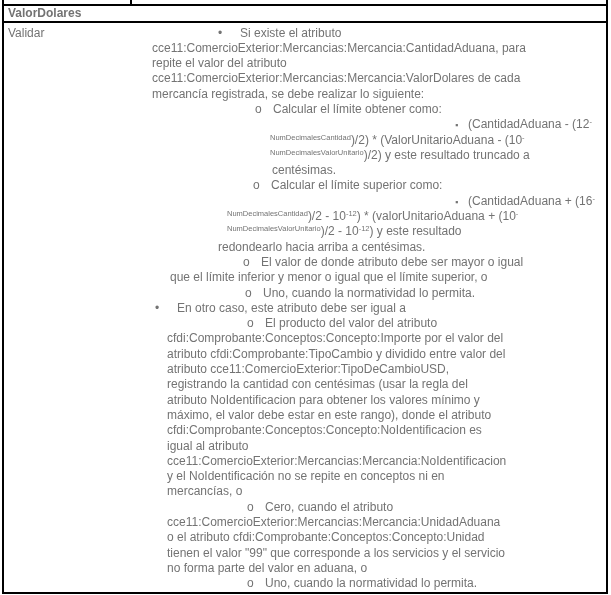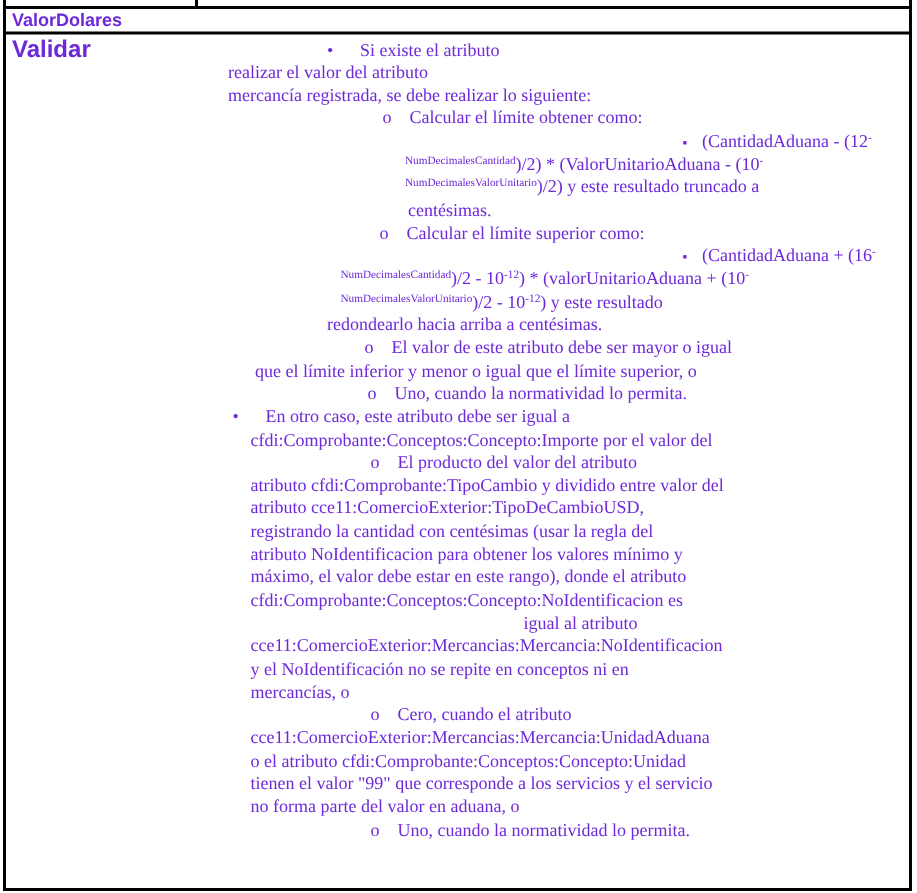--- a/index.html
+++ b/index.html
@@ -1,35 +1,35 @@
 <!DOCTYPE html>
 <html><head>
 <meta charset="utf-8">
 <style>
   html,body{margin:0;padding:0;background:#fff;}
   .canvas{
     position:relative;width:611px;height:595px;background:#ffffff;
-    font-family:"Liberation Sans",sans-serif;color:#6d28d9;overflow:hidden;
+    font-family:"Liberation Sans",sans-serif;color:#737373;overflow:hidden;
   }
   .frame{
     position:absolute;left:2px;top:0;width:606px;height:594px;
     box-sizing:border-box;border:2px solid #000;border-top:none;
   }
   .hr{position:absolute;left:2px;width:606px;height:2px;background:#000;}
   .hr1{top:4px;}
   .hr2{top:21px;}
   .vdiv{position:absolute;left:130px;top:0;width:2px;height:4px;background:#000;}
   .header-label{
     position:absolute;left:8px;top:6px;font-size:12px;font-weight:bold;line-height:15px;white-space:nowrap;
   }
   .row-label{
-    position:absolute;left:8px;top:26px;font-size:16px;font-weight:bold;line-height:15px;white-space:nowrap;
+    position:absolute;left:8px;top:26px;font-size:12px;font-weight:normal;line-height:15px;white-space:nowrap;
   }
   .content{
-    position:absolute;left:152px;top:25.5px;width:455px;font-size:12px;font-family:Liberation Serif, serif;
+    position:absolute;left:152px;top:25.5px;width:455px;font-size:12px;
   }
   .line{height:15.3px;line-height:15.3px;white-space:nowrap;}
   .marker{display:inline-block;}
   .m-disc{width:22px;}
   .m-circle{width:18px;}
   .m-square{width:13px;font-size:9px;}
   .sup{font-size:7.5px;position:relative;top:-4px;}
 </style>
 </head>
 <body>
@@ -39,45 +39,47 @@
   <div class="vdiv"></div>
   <div class="hr hr1"></div>
   <div class="hr hr2"></div>
 
   <div class="header-label">ValorDolares</div>
 
   <div class="row-label">Validar</div>
 
   <div class="content" id="content-lines">
       <div class="line" style="padding-left: 66px;"><span class="marker m-disc">•</span><span>Si existe el atributo</span></div>
-      <div class="line" style="padding-left: 0px;"><span>realizar el valor del atributo</span></div>
+      <div class="line" style="padding-left: 0px;"><span>cce11:ComercioExterior:Mercancias:Mercancia:CantidadAduana, para</span></div>
+      <div class="line" style="padding-left: 0px;"><span>repite el valor del atributo</span></div>
+      <div class="line" style="padding-left: 0px;"><span>cce11:ComercioExterior:Mercancias:Mercancia:ValorDolares de cada</span></div>
       <div class="line" style="padding-left: 0px;"><span>mercancía registrada, se debe realizar lo siguiente:</span></div>
       <div class="line" style="padding-left: 103px;"><span class="marker m-circle">o</span><span>Calcular el límite obtener como:</span></div>
       <div class="line" style="padding-left: 303px;"><span class="marker m-square">▪</span><span>(CantidadAduana - (12</span><span class="sup">-</span></div>
       <div class="line" style="padding-left: 118px;"><span class="sup">NumDecimalesCantidad</span><span>)/2) * (ValorUnitarioAduana - (10</span><span class="sup">-</span></div>
       <div class="line" style="padding-left: 118px;"><span class="sup">NumDecimalesValorUnitario</span><span>)/2) y este resultado truncado a</span></div>
       <div class="line" style="padding-left: 120px;"><span>centésimas.</span></div>
       <div class="line" style="padding-left: 101px;"><span class="marker m-circle">o</span><span>Calcular el límite superior como:</span></div>
       <div class="line" style="padding-left: 303px;"><span class="marker m-square">▪</span><span>(CantidadAduana + (16</span><span class="sup">-</span></div>
       <div class="line" style="padding-left: 75px;"><span class="sup">NumDecimalesCantidad</span><span>)/2  - 10</span><span class="sup">-12</span><span>) * (valorUnitarioAduana + (10</span><span class="sup">-</span></div>
       <div class="line" style="padding-left: 75px;"><span class="sup">NumDecimalesValorUnitario</span><span>)/2  - 10</span><span class="sup">-12</span><span>) y este resultado</span></div>
       <div class="line" style="padding-left: 66px;"><span>redondearlo hacia arriba a centésimas.</span></div>
-      <div class="line" style="padding-left: 91px;"><span class="marker m-circle">o</span><span>El valor de este atributo debe ser mayor o igual</span></div>
+      <div class="line" style="padding-left: 91px;"><span class="marker m-circle">o</span><span>El valor de donde atributo debe ser mayor o igual</span></div>
       <div class="line" style="padding-left: 18px;"><span>que el límite inferior y menor o igual que el límite superior, o</span></div>
       <div class="line" style="padding-left: 93px;"><span class="marker m-circle">o</span><span>Uno, cuando la normatividad lo permita.</span></div>
       <div class="line" style="padding-left: 3px;"><span class="marker m-disc">•</span><span>En otro caso, este atributo debe ser igual a</span></div>
+      <div class="line" style="padding-left: 95px;"><span class="marker m-circle">o</span><span>El producto del valor del atributo</span></div>
       <div class="line" style="padding-left: 15px;"><span>cfdi:Comprobante:Conceptos:Concepto:Importe por el valor del</span></div>
-      <div class="line" style="padding-left: 95px;"><span class="marker m-circle">o</span><span>El producto del valor del atributo</span></div>
       <div class="line" style="padding-left: 15px;"><span>atributo cfdi:Comprobante:TipoCambio y dividido entre valor del</span></div>
       <div class="line" style="padding-left: 15px;"><span>atributo cce11:ComercioExterior:TipoDeCambioUSD,</span></div>
       <div class="line" style="padding-left: 15px;"><span>registrando la cantidad con centésimas (usar la regla del</span></div>
       <div class="line" style="padding-left: 15px;"><span>atributo NoIdentificacion para obtener los valores mínimo y</span></div>
       <div class="line" style="padding-left: 15px;"><span>máximo, el valor debe estar en este rango), donde el atributo</span></div>
       <div class="line" style="padding-left: 15px;"><span>cfdi:Comprobante:Conceptos:Concepto:NoIdentificacion es</span></div>
-      <div class="line" style="padding-left: 15px; text-align: center;"><span>igual al atributo</span></div>
+      <div class="line" style="padding-left: 15px;"><span>igual al atributo</span></div>
       <div class="line" style="padding-left: 15px;"><span>cce11:ComercioExterior:Mercancias:Mercancia:NoIdentificacion</span></div>
       <div class="line" style="padding-left: 15px;"><span>y el NoIdentificación no se repite en conceptos ni en</span></div>
       <div class="line" style="padding-left: 15px;"><span>mercancías, o</span></div>
       <div class="line" style="padding-left: 95px;"><span class="marker m-circle">o</span><span>Cero, cuando el atributo</span></div>
       <div class="line" style="padding-left: 15px;"><span>cce11:ComercioExterior:Mercancias:Mercancia:UnidadAduana</span></div>
       <div class="line" style="padding-left: 15px;"><span>o el atributo cfdi:Comprobante:Conceptos:Concepto:Unidad</span></div>
       <div class="line" style="padding-left: 15px;"><span>tienen el valor "99" que corresponde a los servicios y el servicio</span></div>
       <div class="line" style="padding-left: 15px;"><span>no forma parte del valor en aduana, o</span></div>
       <div class="line" style="padding-left: 95px;"><span class="marker m-circle">o</span><span>Uno, cuando la normatividad lo permita.</span></div>
     </div>

